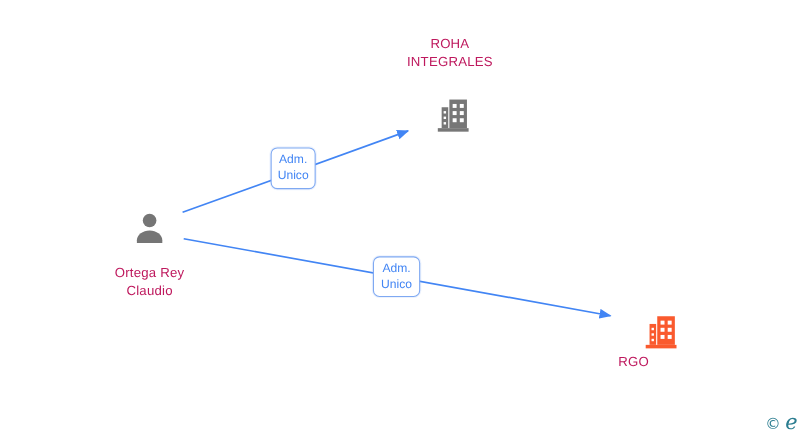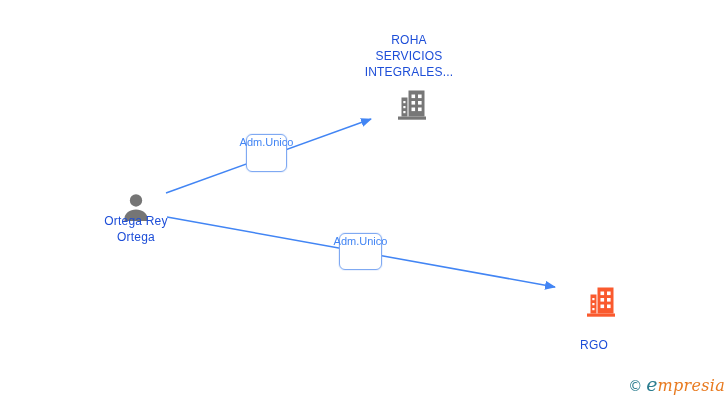--- a/index.html
+++ b/index.html
@@ -12,40 +12,40 @@
   }
   svg.edges{position:absolute;left:0;top:0;width:728px;height:400px;}
 
   .node-icon{position:absolute;}
   .icon-gray{color:#777777;}
   .icon-person{color:#757575;}
   .icon-orange{color:#fa5a2e;}
 
   .node-label{
     position:absolute;
-    color:#1d4ed8;
+    color:#be185d;
     font-size:12px;
     line-height:15.5px;
     text-align:center;
     letter-spacing:.2px;
   }
   .node-label div{white-space:nowrap;}
 
   .edge-label{
     position:absolute;
     box-sizing:border-box;
     background:#ffffff;
     border:1px solid #7fa9f2;
     border-radius:6px;
     color:#4285f4;
     font-size:11px;
     line-height:15px;
     text-align:center;
     display:flex;
-    flex-direction:row;
+    flex-direction:column;
     justify-content:center;
     box-shadow:0 0 0 1px rgba(127,169,242,.15);
   }
   .edge-label-1{left:246px;top:134px;width:41px;height:38px;}
   .edge-label-2{left:339px;top:233px;width:43px;height:37px;}
 
   .watermark{
     position:absolute;
     right:3px;bottom:5px;
     display:flex;
@@ -80,31 +80,30 @@
     <line x1="167" y1="217" x2="555" y2="287" stroke="#4285f4" stroke-width="1.5" marker-end="url(#arrowhead)"></line>
   </svg>
 
   <div>
     <span class="node-icon icon-person" style="left:117px;top:190px;">
       <svg width="38" height="38" viewBox="0 0 24 24">
         <circle cx="12" cy="6.6" r="3.9" fill="currentColor"></circle>
         <path d="M4.7 19.5 v-1.6 c0-3.1 3.4-5.6 7.3-5.6 s7.3 2.5 7.3 5.6 v1.6 z" fill="currentColor"></path>
       </svg>
     </span>
-    <div class="node-label" style="left:68px;top:214px;width:136px;">
+    <div class="node-label" style="left:68px;top:241px;width:136px;">
       <div>Ortega Rey</div>
-      <div>Ortega</div>
+      <div>Claudio</div>
     </div>
   </div>
 
   <div>
     <div class="node-label" style="left:334px;top:32px;width:150px;line-height:16px;">
       <div>ROHA</div>
-      <div>SERVICIOS</div>
-      <div>INTEGRALES...</div>
+      <div>INTEGRALES</div>
     </div>
     <span class="node-icon icon-gray" style="left:395px;top:87px;">
       <svg width="34" height="34" viewBox="0 0 34 34">
         <rect x="3" y="29.5" width="28" height="3.2" fill="currentColor"></rect>
         <rect x="6.5" y="10.5" width="6" height="19" fill="currentColor"></rect>
         <rect x="8.3" y="14" width="2.2" height="2.2" fill="#ffffff"></rect>
         <rect x="8.3" y="19" width="2.2" height="2.2" fill="#ffffff"></rect>
         <rect x="8.3" y="24" width="2.2" height="2.2" fill="#ffffff"></rect>
         <rect x="13.5" y="3.5" width="16" height="26" fill="currentColor"></rect>
         <rect x="16.5" y="7.5" width="3.6" height="3.6" fill="#ffffff"></rect>
@@ -127,33 +126,32 @@
         <rect x="8.3" y="24" width="2.2" height="2.2" fill="#ffffff"></rect>
         <rect x="13.5" y="3.5" width="16" height="26" fill="currentColor"></rect>
         <rect x="16.5" y="7.5" width="3.6" height="3.6" fill="#ffffff"></rect>
         <rect x="23" y="7.5" width="3.6" height="3.6" fill="#ffffff"></rect>
         <rect x="16.5" y="14" width="3.6" height="3.6" fill="#ffffff"></rect>
         <rect x="23" y="14" width="3.6" height="3.6" fill="#ffffff"></rect>
         <rect x="16.5" y="20.5" width="3.6" height="3.6" fill="#ffffff"></rect>
         <rect x="23" y="20.5" width="3.6" height="3.6" fill="#ffffff"></rect>
       </svg>
     </span>
-    <div class="node-label" style="left:532px;top:322px;width:124px;margin-top:16px;">
+    <div class="node-label" style="left:514px;top:322px;width:124px;">
       <div>RGO</div>
     </div>
   </div>
 
   <div class="edge-label edge-label-1">
     <span>Adm.</span>
     <span>Unico</span>
   </div>
   <div class="edge-label edge-label-2">
     <span>Adm.</span>
     <span>Unico</span>
   </div>
 
   <div class="watermark">
     <span class="wm-copy">©</span>
     <span class="wm-brand wm-e">e</span>
-    <span class="wm-brand wm-rest">mpresia</span>
   </div>
 
 </div>
 
 </body></html>

